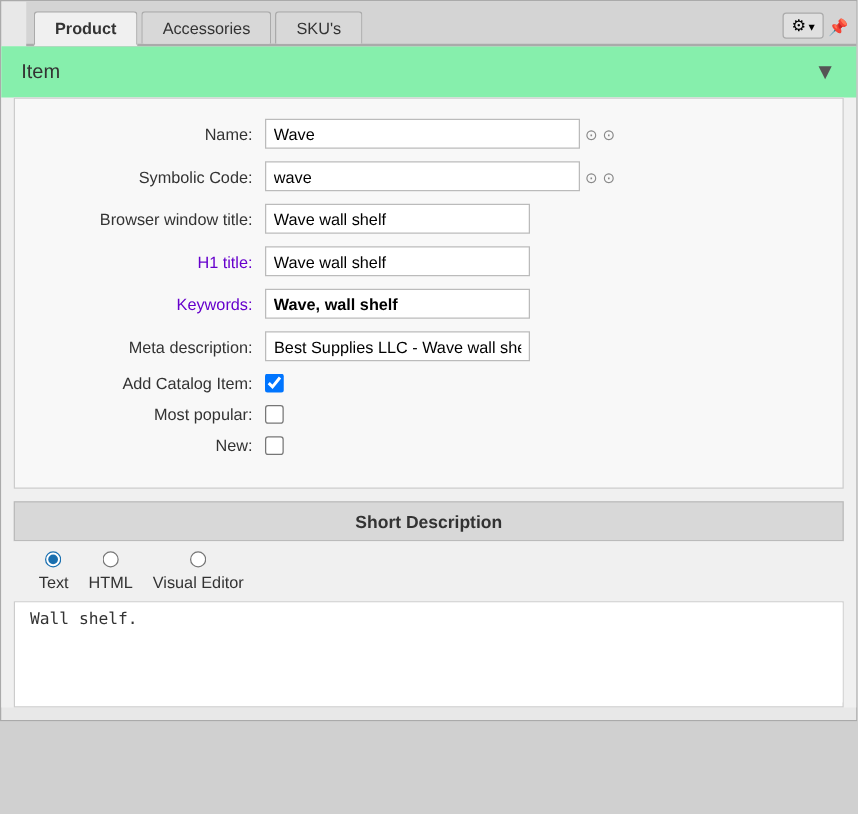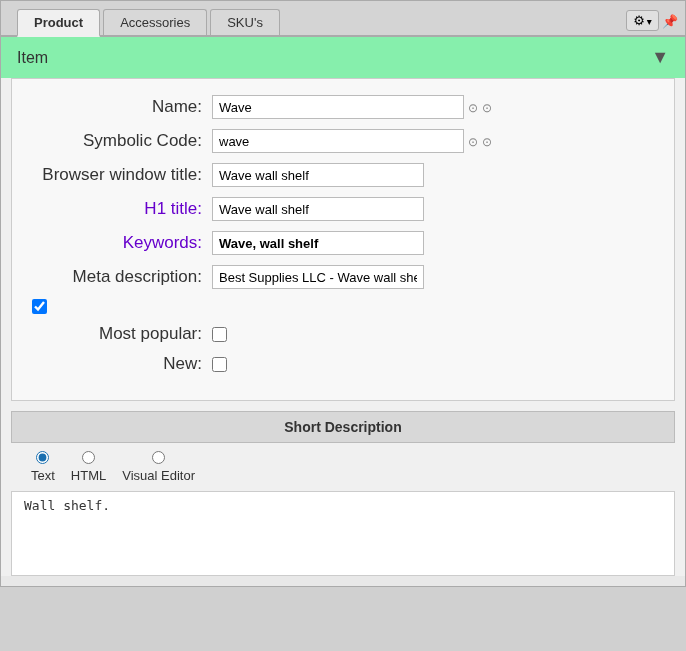--- a/index.html
+++ b/index.html
@@ -15,23 +15,24 @@
       width: 686px;
       background: #e8e8e8;
       border: 1px solid #aaa;
     }
 
     
     .tab-bar {
       display: flex;
       align-items: flex-end;
       background: #d4d4d4;
-      padding: 6px 6px 0 16px;
+      padding: 6px 6px 0 6px;
       border-bottom: 2px solid #aaa;
       position: relative;
+      margin-left: 20px;
     }
 
     .tab {
       padding: 5px 16px;
       border: 1px solid #aaa;
       border-bottom: none;
       cursor: pointer;
       margin-right: 3px;
       font-size: 13px;
       border-radius: 3px 3px 0 0;
@@ -111,21 +112,21 @@
       display: flex;
       align-items: center;
       margin-bottom: 10px;
     }
 
     .form-label {
       text-align: right;
       width: 180px;
       min-width: 180px;
       padding-right: 10px;
-      font-size: 17px;
+      font-size: 13px;
       color: #333;
     }
 
     .form-label.purple {
       color: #6600cc;
     }
 
     .form-input {
       border: 1px solid #bbb;
       background: #fff;
@@ -283,20 +284,21 @@
         <label class="form-label purple">Keywords:</label>
         <input class="form-input keywords-input" type="text" value="Wave, wall shelf" style="">
       </div>
 
       <div class="form-row">
         <label class="form-label">Meta description:</label>
         <input class="form-input meta-input" type="text" value="Best Supplies LLC - Wave wall she" style="">
       </div>
 
       <div class="form-row">
+        <label class="form-label">Add Catalog Item:</label>
         <input class="checkbox-input" type="checkbox" checked="" style="">
       </div>
 
       <div class="form-row">
         <label class="form-label">Most popular:</label>
         <input class="checkbox-input" type="checkbox" style="">
       </div>
 
       <div class="form-row">
         <label class="form-label">New:</label>

